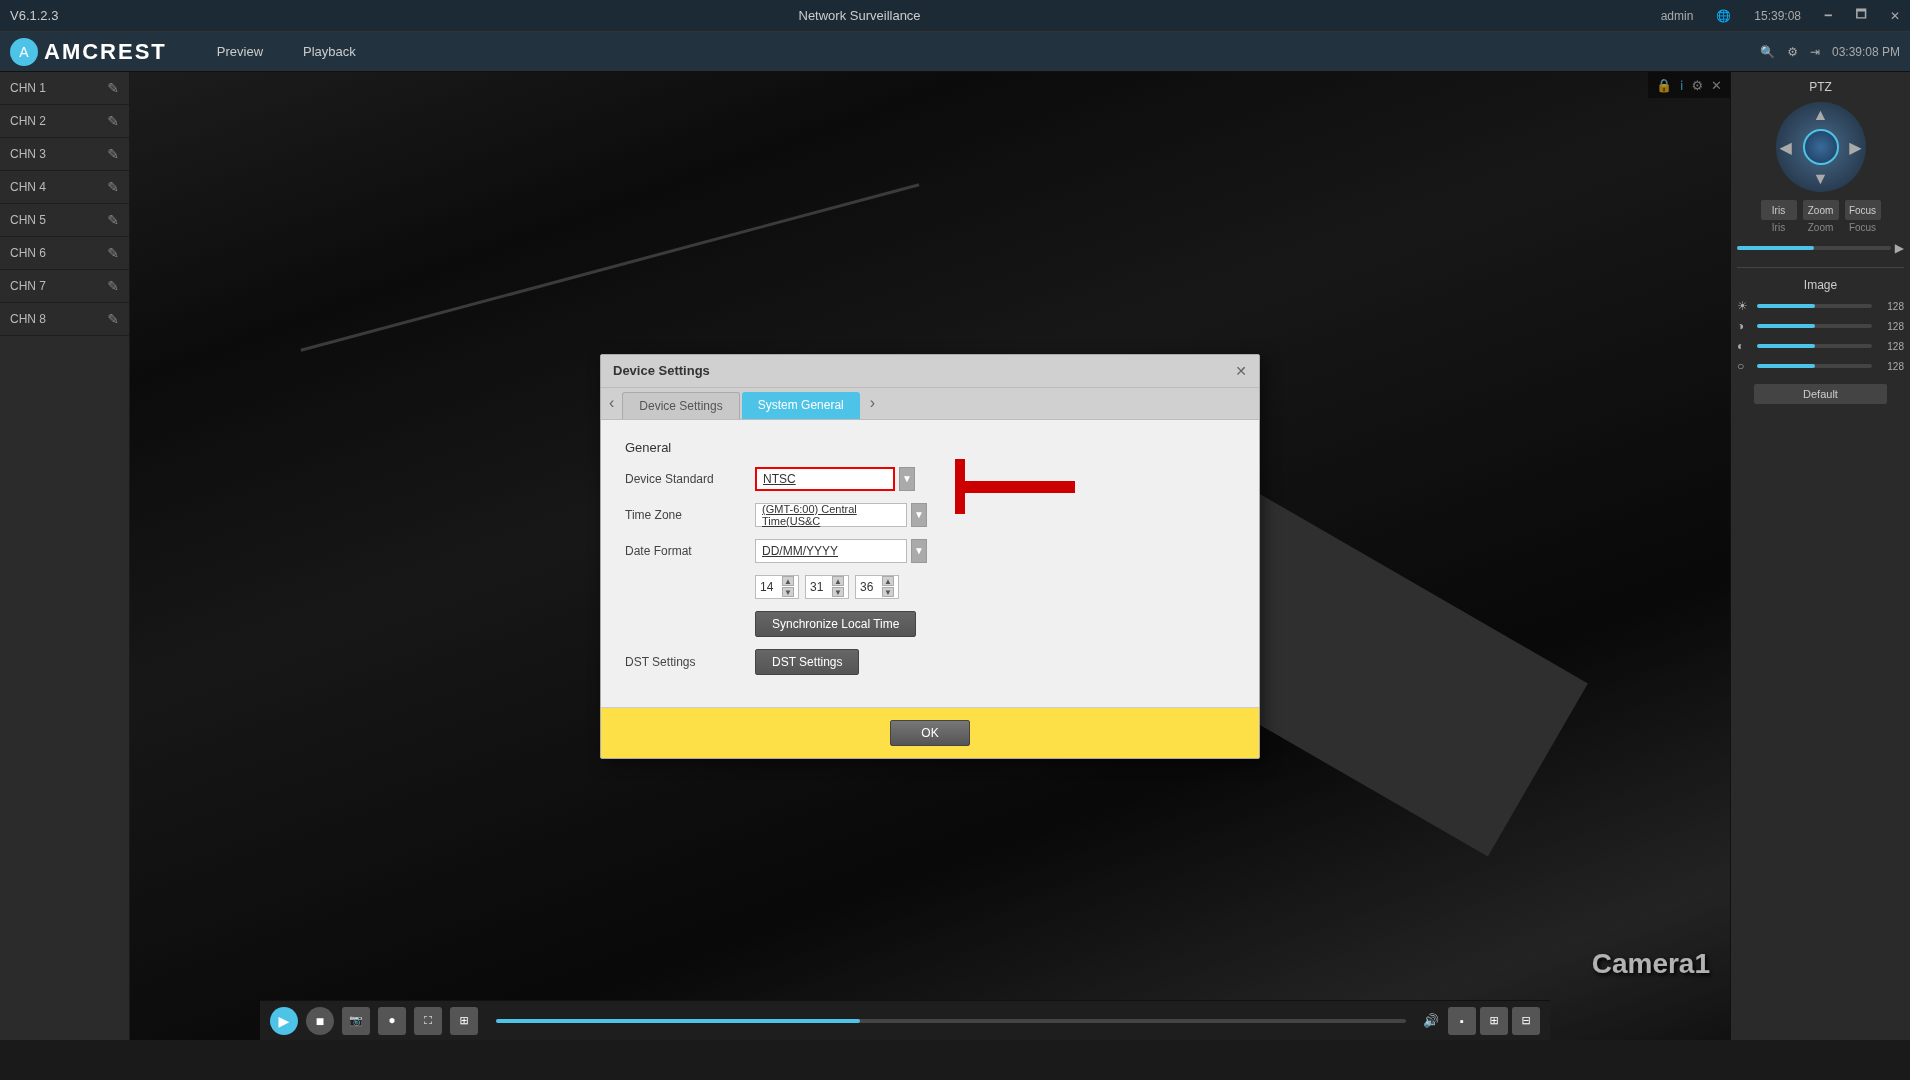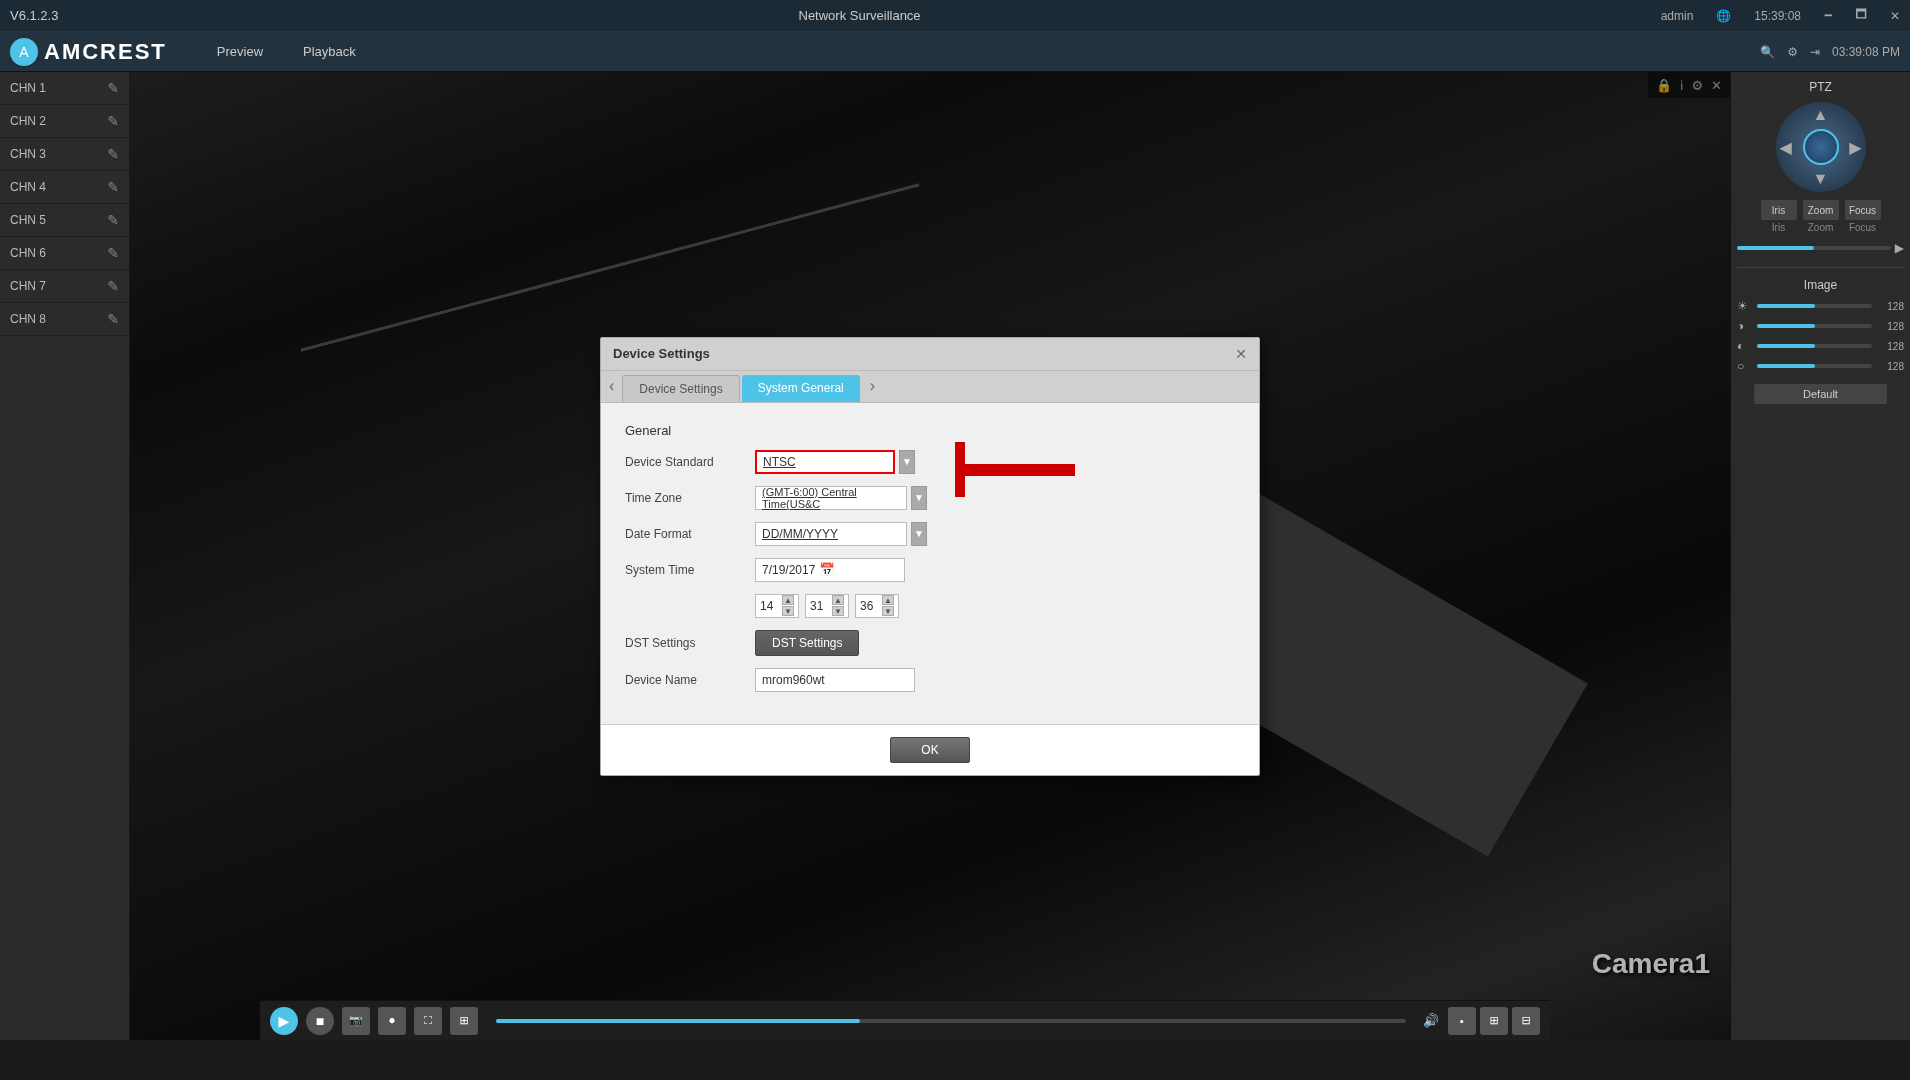--- a/index.html
+++ b/index.html
@@ -89,21 +89,21 @@
     .slider-val { color: #aaa; font-size: 10px; width: 28px; text-align: right; }
     .default-btn { width: 80%; background: #444; border: none; color: #ccc; font-size: 11px; cursor: pointer; padding: 4px; border-radius: 2px; margin-top: 8px; }
 
     
     #dialog-overlay {
       position: absolute; top: 0; left: 0; right: 0; bottom: 0;
       display: flex; align-items: center; justify-content: center;
       background: rgba(0,0,0,0.3);
     }
     #device-settings-dialog {
-      width: 660px; background: #ffffff; border: 1px solid #aaa; border-radius: 2px;
+      width: 660px; background: #fde047; border: 1px solid #aaa; border-radius: 2px;
       box-shadow: 4px 4px 15px rgba(0,0,0,0.5); position: relative;
     }
     .dialog-titlebar {
       background: #d0d0d0; padding: 8px 12px; display: flex; align-items: center;
       justify-content: space-between; border-bottom: 1px solid #bbb;
     }
     .dialog-title { font-size: 13px; color: #333; font-weight: bold; }
     .dialog-close { cursor: pointer; color: #666; font-size: 14px; }
     .dialog-tab { padding: 6px 16px; font-size: 12px; cursor: pointer; border-radius: 3px 3px 0 0; margin-right: 2px; margin-top: 4px; }
     .dialog-tab.active { background: #4dc3e8; color: #fff; }
@@ -282,29 +282,20 @@
           <div class="form-row">
             <div class="form-label">Date Format</div>
             <div class="form-control">
               <div class="select-box" style="width:152px;">
                 <span>DD/MM/YYYY</span>
               </div>
               <div class="select-dropdown">▼</div>
             </div>
           </div>
 
-          <div class="form-row">
-            <div class="form-label">System Time</div>
-            <div class="form-control">
-              <div class="date-field">
-                <span>7/19/2017</span>
-                <span class="cal-icon">📅</span>
-              </div>
-            </div>
-          </div>
 
           <div class="form-row">
             <div class="form-label"></div>
             <div class="form-control" style="gap:6px;">
               <div class="time-input">
                 <span>14</span>
                 <div class="time-spin">
                   <div class="spin-btn">▲</div>
                   <div class="spin-btn">▼</div>
                 </div>
@@ -319,31 +310,31 @@
               <div class="time-input">
                 <span>36</span>
                 <div class="time-spin">
                   <div class="spin-btn">▲</div>
                   <div class="spin-btn">▼</div>
                 </div>
               </div>
             </div>
           </div>
 
+          <div class="form-row">
+            <div class="form-label"></div>
+            <button class="action-btn">Synchronize Local Time</button>
+          </div>
 
           <div class="form-row">
             <div class="form-label">DST Settings</div>
             <button class="action-btn">DST Settings</button>
           </div>
 
 
-          <div class="form-row">
-            <div class="form-label">Device Name</div>
-            <input type="text" class="text-input" value="mrom960wt" style="">
-          </div>
         </div>
 
         <div class="dialog-footer">
           <button class="ok-btn">OK</button>
         </div>
       </div>
     </div>
 
     <div id="bottombar">
       <div class="btn-ctrl btn-play">▶</div>

